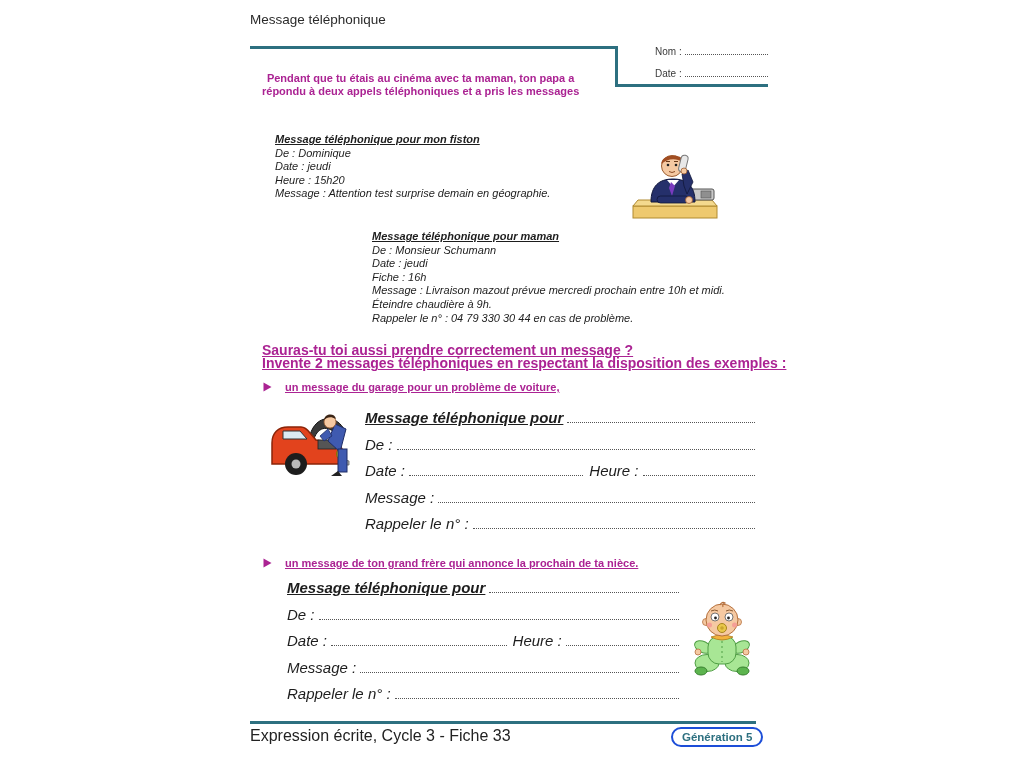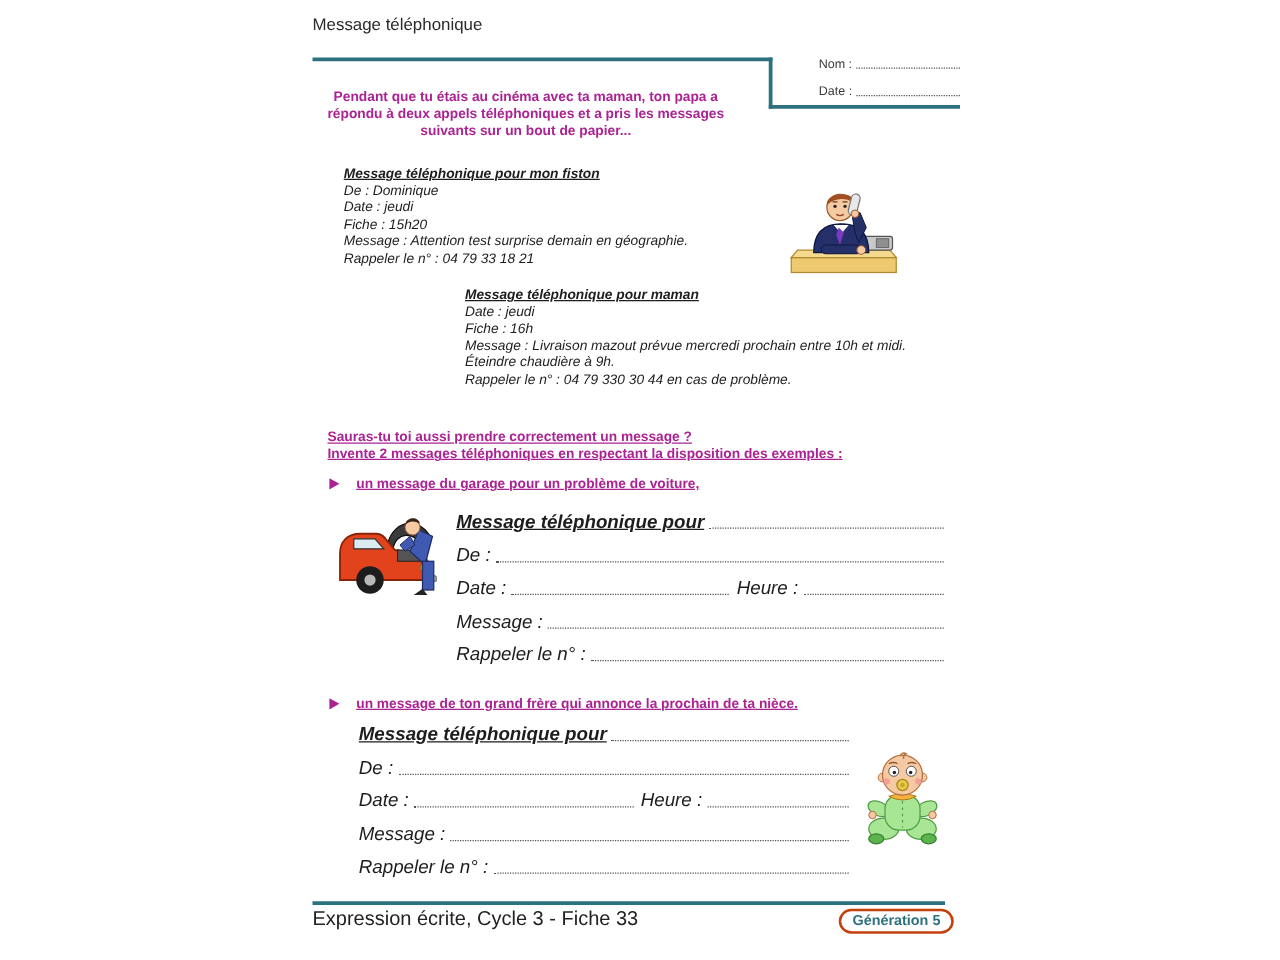--- a/index.html
+++ b/index.html
@@ -29,21 +29,21 @@
            font-size:11px; line-height:13.4px;text-align:center; }
 
   
   .msg { font-style:italic; font-size:11px; line-height:13.6px; color:#1d1d1d; }
   .msg-heading { font-weight:bold; text-decoration:underline; }
   .msg1 { left:275px; top:133px; }
   .msg2 { left:372px; top:230px; }
 
   
   .instructions { left:262px; top:344px; color:#ab2393; font-weight:bold;
-                  font-size:11px; line-height:13.4px; }
+                  font-size:14px; line-height:13.4px; }
   .u { text-decoration:underline; }
 
   
   .task { display:flex; align-items:flex-start; color:#ab2393; font-weight:bold;
           font-size:11px; line-height:13px; }
   .task1 { left:263px; top:381px; }
   .task2 { left:263px; top:557px; }
   .arrow-ic { margin-right:13px; margin-top:1px; flex:0 0 auto; }
 
   
@@ -55,21 +55,21 @@
   .frow .dots { margin-left:4px; margin-bottom:3px; border-bottom:1.6px dotted #555; }
   .fheading { font-weight:bold; text-decoration:underline; white-space:nowrap; }
   .flabel { white-space:nowrap; }
   .flabel.heure { margin-left:6px; }
   .dots-a { flex:1.55; }
   .dots-b { flex:1; }
 
   
   .footer-rule { left:250px; top:721px; width:506px; height:3px; }
   .footer-ref  { left:250px; top:727px; font-size:16px; color:#222; }
-  .badge { left:671px; top:727px; border:2px solid #c2410c; border-radius:12px;
+  .badge { left:671px; top:727px; border:2px solid #1d4ed8; border-radius:12px;
            padding:2px 9px; color:#2d7080; font-weight:bold; font-size:11.5px;
            background:#fff; }
 
   svg { display:block; }
 </style>
 </head>
 <body>
 
 <div class="page">
 
@@ -86,30 +86,28 @@
     </div>
     <div class="nd-row">
       <span class="nd-label">Date :</span>
       <span class="dots"></span>
     </div>
   </div>
 
   <div class="abs intro">
     <div>Pendant que tu étais au cinéma avec ta maman, ton papa a</div>
     <div>répondu à deux appels téléphoniques et a pris les messages</div>
-    <div>suivants sur un bout de papier...</div>
   </div>
 
   <div class="abs msg msg1">
     <div class="msg-heading">Message téléphonique pour mon fiston</div>
     <div>De : Dominique</div>
     <div>Date : jeudi</div>
-    <div>Fiche : 15h20</div>
+    <div>Heure : 15h20</div>
     <div>Message : Attention test surprise demain en géographie.</div>
-    <div>Rappeler le n° : 04 79 33 18 21</div>
   </div>
 
   <svg class="abs" style="left:627px; top:150px;" width="96" height="72" viewBox="0 0 96 72">
     <rect x="6" y="56" width="84" height="12" fill="#eec96f" stroke="#b08a30" stroke-width="1"></rect>
     <polygon points="6,56 90,56 85,50 11,50" fill="#f4d98e" stroke="#b08a30" stroke-width="1"></polygon>
     <path d="M58,26 C64,33 58,40 66,45" fill="none" stroke="#888" stroke-width="1.2"></path>
     <rect x="64" y="39" width="23" height="11" rx="2" fill="#c9c9c9" stroke="#555" stroke-width="1"></rect>
     <rect x="74" y="41" width="10" height="7" fill="#8f8f8f" stroke="#555" stroke-width="0.6"></rect>
     <path d="M24,52 C24,36 32,29 46,29 C60,29 68,36 68,52 Z" fill="#25306b" stroke="#10163a" stroke-width="1"></path>
     <polygon points="40,30 46,37 52,30" fill="#ffffff"></polygon>
@@ -122,20 +120,21 @@
     <circle cx="41" cy="15" r="1.3" fill="#222"></circle>
     <circle cx="49" cy="15" r="1.3" fill="#222"></circle>
     <path d="M39,11.5 L43,11.5 M47,11.5 L51,11.5" stroke="#6b3a18" stroke-width="1" fill="none"></path>
     <path d="M42,21.5 Q45,23.5 48,21.5" stroke="#8a4a22" stroke-width="1" fill="none"></path>
     <rect x="53" y="5" width="7" height="17" rx="3.5" fill="#e8e8e8" stroke="#777" stroke-width="1" transform="rotate(14 56 13)"></rect>
     <circle cx="57" cy="21" r="3" fill="#f5c9a2" stroke="#9c5c2e" stroke-width="0.8"></circle>
   </svg>
 
   <div class="abs msg msg2">
     <div class="msg-heading">Message téléphonique pour maman</div>
+    <div>De : Monsieur Schumann</div>
     <div>Date : jeudi</div>
     <div>Fiche : 16h</div>
     <div>Message : Livraison mazout prévue mercredi prochain entre 10h et midi.</div>
     <div>Éteindre chaudière à 9h.</div>
     <div>Rappeler le n° : 04 79 330 30 44 en cas de problème.</div>
   </div>
 
   <div class="abs instructions">
     <div><span class="u">Sauras-tu toi aussi prendre correctement un message ?</span></div>
     <div><span class="u">Invente 2 messages téléphoniques en respectant la disposition des exemples :</span></div>

